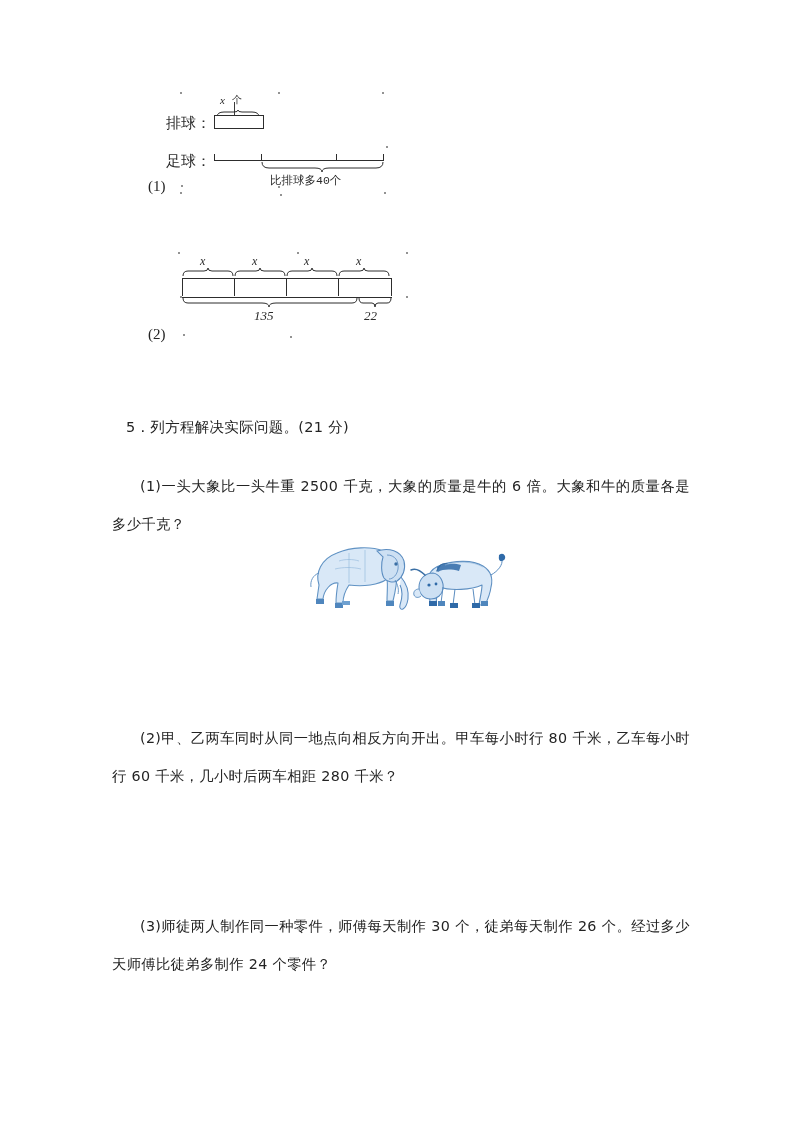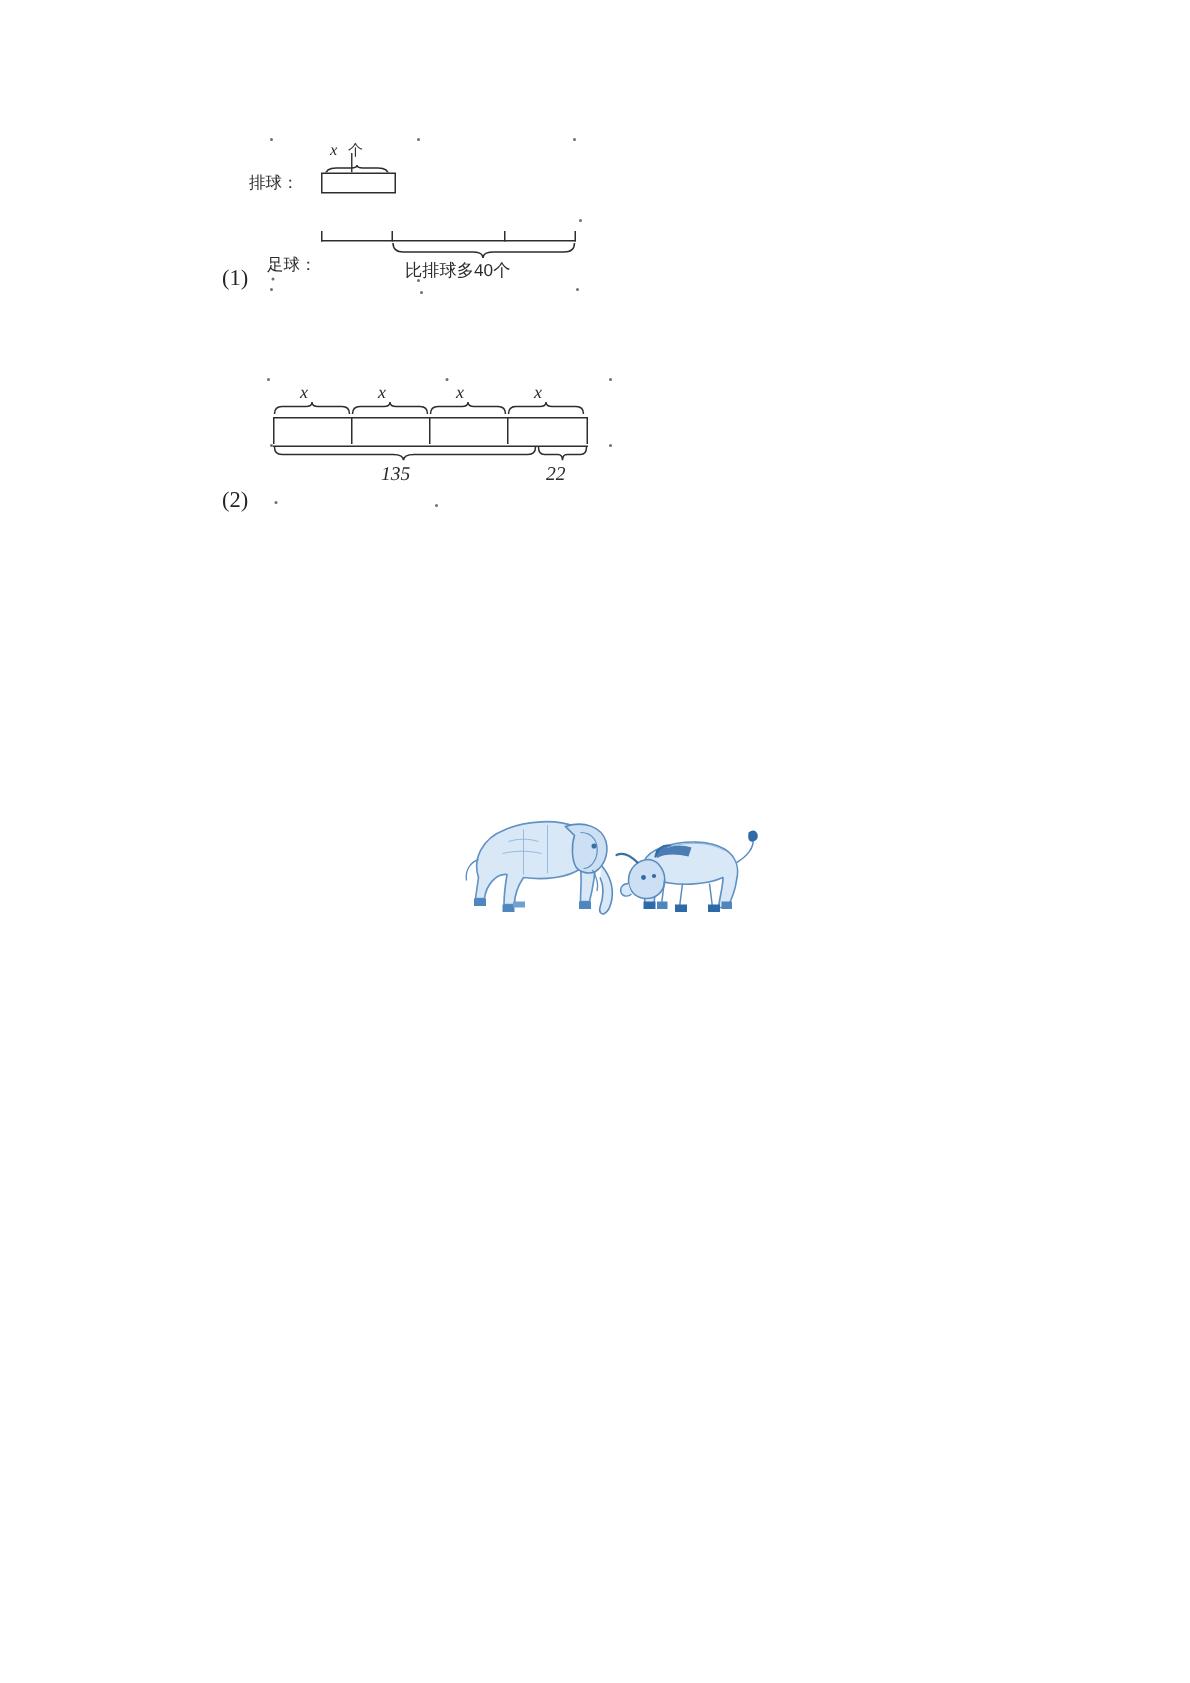--- a/index.html
+++ b/index.html
@@ -34,26 +34,26 @@
   }
   .speckle {
     position: absolute;
     width: 2px; height: 2px;
     background: #6f6f6f;
     border-radius: 50%;
   }
   .diag-label {
     position: absolute;
     font-family: "DejaVu Sans", "Liberation Sans", sans-serif;
-    font-size: 11px;
+    font-size: 15px;
     color: #2b2b2b;
     white-space: nowrap;
   }
   #d1-vol-label { left: 16px; top: 26px; }
-  #d1-soc-label { left: 28px; top: 64px; margin-top: 17px; }
+  #d1-soc-label { left: 16px; top: 64px; }
 
   #d1-x-tag {
     position: absolute;
     left: 70px; top: 6px;
     font-family: "Liberation Serif", "DejaVu Serif", serif;
     font-style: italic;
     font-size: 11px;
     color: #2b2b2b;
   }
   #d1-x-unit {
@@ -100,21 +100,21 @@
   #d1-tick-d { left: 233px; top: 66px; height: 7px; }
 
   #d1-diff-brace {
     position: absolute;
     left: 111px; top: 74px;
     width: 123px; height: 10px;
   }
   #d1-diff-label {
     position: absolute;
     left: 120px; top: 85px;
-    font-family: Liberation Sans, sans-serif;
+    font-family: Liberation Mono, monospace;
     font-size: 11.5px;
     color: #2b2b2b;
     white-space: nowrap;
   }
 
   
   #diagram-two {
     position: absolute;
     left: 150px;
     top: 248px;
@@ -293,20 +293,30 @@
     </svg>
 
     <span class="d2-num" style="left:104px;">135</span>
     <span class="d2-num" style="left:214px;">22</span>
   </div>
 
   <span id="marker-2" class="sub-marker">(2)</span>
   <span class="speckle" style="left:183px; top:334px;"></span>
   <span class="speckle" style="left:290px; top:336px;"></span>
 
+  <div id="question-block">
+
+    <p class="q-heading">5．列方程解决实际问题。(21 分)</p>
+
+    <p class="q-para" id="q1-para">(1)一头大象比一头牛重 2500 千克，大象的质量是牛的 6 倍。大象和牛的质量各是多少千克？</p>
+
+    <p class="q-para" id="q2-para">(2)甲、乙两车同时从同一地点向相反方向开出。甲车每小时行 80 千米，乙车每小时行 60 千米，几小时后两车相距 280 千米？</p>
+
+    <p class="q-para" id="q3-para">(3)师徒两人制作同一种零件，师傅每天制作 30 个，徒弟每天制作 26 个。经过多少天师傅比徒弟多制作 24 个零件？</p>
+  </div>
 
   <svg id="animals" viewBox="0 0 210 95">
 
     <g>
 
       <path d="M14 50 C10 38 16 24 32 18 C46 12 66 11 78 16 C88 20 92 28 92 38
                C92 48 90 58 88 66 L82 66 C82 58 83 50 82 44
                C74 50 58 52 44 50 C40 56 38 62 38 68 L31 68
                C31 60 32 54 33 48 C26 47 19 55 18 64 L12 64 Z" fill="#d9e8f7" stroke="#6193c4" stroke-width="1.1" stroke-linejoin="round"></path>
 

